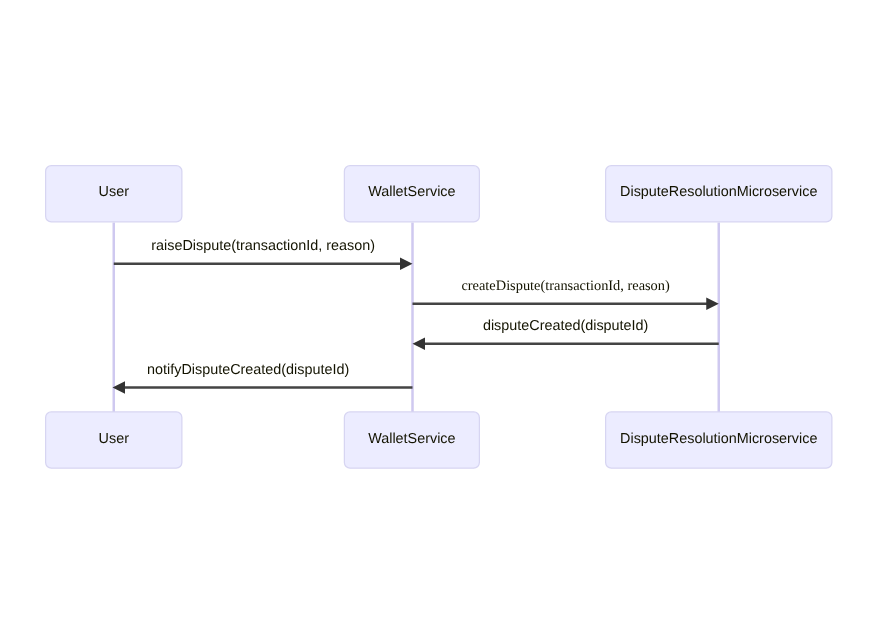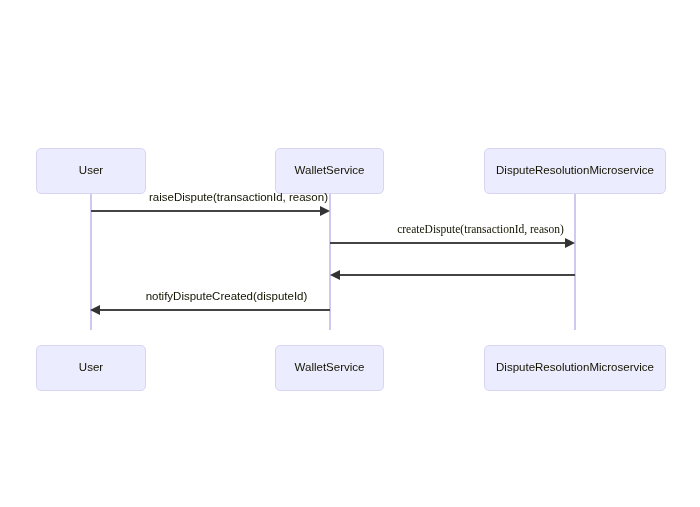--- a/index.html
+++ b/index.html
@@ -17,21 +17,20 @@
   }
   .participant-box {
     position: absolute;
     box-sizing: border-box;
     background: #ececff;
     border: 1px solid #d7d5f2;
     border-radius: 5px;
     display: flex;
     align-items: center;
     justify-content: center;
-    margin-top: 16px;
   }
   .participant-label {
     font-size: 11.5px;
     color: #131300;
     line-height: 1;
     white-space: nowrap;
   }
   .lifeline {
     position: absolute;
     width: 2px;
@@ -55,21 +54,20 @@
   .arrowhead.left {
     border-right: 10px solid #333333;
   }
   .msg-label {
     position: absolute;
     font-size: 11.5px;
     color: #131300;
     white-space: nowrap;
     line-height: 1;
     text-align: center;
-    margin-left: 28px;
   }
 </style>
 </head>
 <body>
 
 <div id="canvas">
 
   <div class="lifeline" style="left:90px; top:178px; height:152px;"></div>
   <div class="lifeline" style="left:329px; top:178px; height:152px;"></div>
   <div class="lifeline" style="left:574px; top:178px; height:152px;"></div>
@@ -85,20 +83,21 @@
   </div>
 
   <div class="msg-label" style="left:91px; top:192px; width:239px;">raiseDispute(transactionId, reason)</div>
   <div class="msg-line" style="left:91px; top:210px; width:232px;"></div>
   <div class="arrowhead right" style="left:320px; top:206px;"></div>
 
   <div class="msg-label" style="left:330px; top:224px; width:245px;font-family:Liberation Serif, serif;">createDispute(transactionId, reason)</div>
   <div class="msg-line" style="left:330px; top:242px; width:238px;"></div>
   <div class="arrowhead right" style="left:565px; top:238px;"></div>
 
+  <div class="msg-label" style="left:330px; top:256px; width:245px;">disputeCreated(disputeId)</div>
   <div class="msg-line" style="left:337px; top:274px; width:238px;"></div>
   <div class="arrowhead left" style="left:330px; top:270px;"></div>
 
   <div class="msg-label" style="left:91px; top:291px; width:215px;">notifyDisputeCreated(disputeId)</div>
   <div class="msg-line" style="left:98px; top:309px; width:232px;"></div>
   <div class="arrowhead left" style="left:90px; top:305px;"></div>
 
   <div class="participant-box" style="left:36px; top:329px; width:110px; height:46px;">
     <span class="participant-label">User</span>
   </div>

